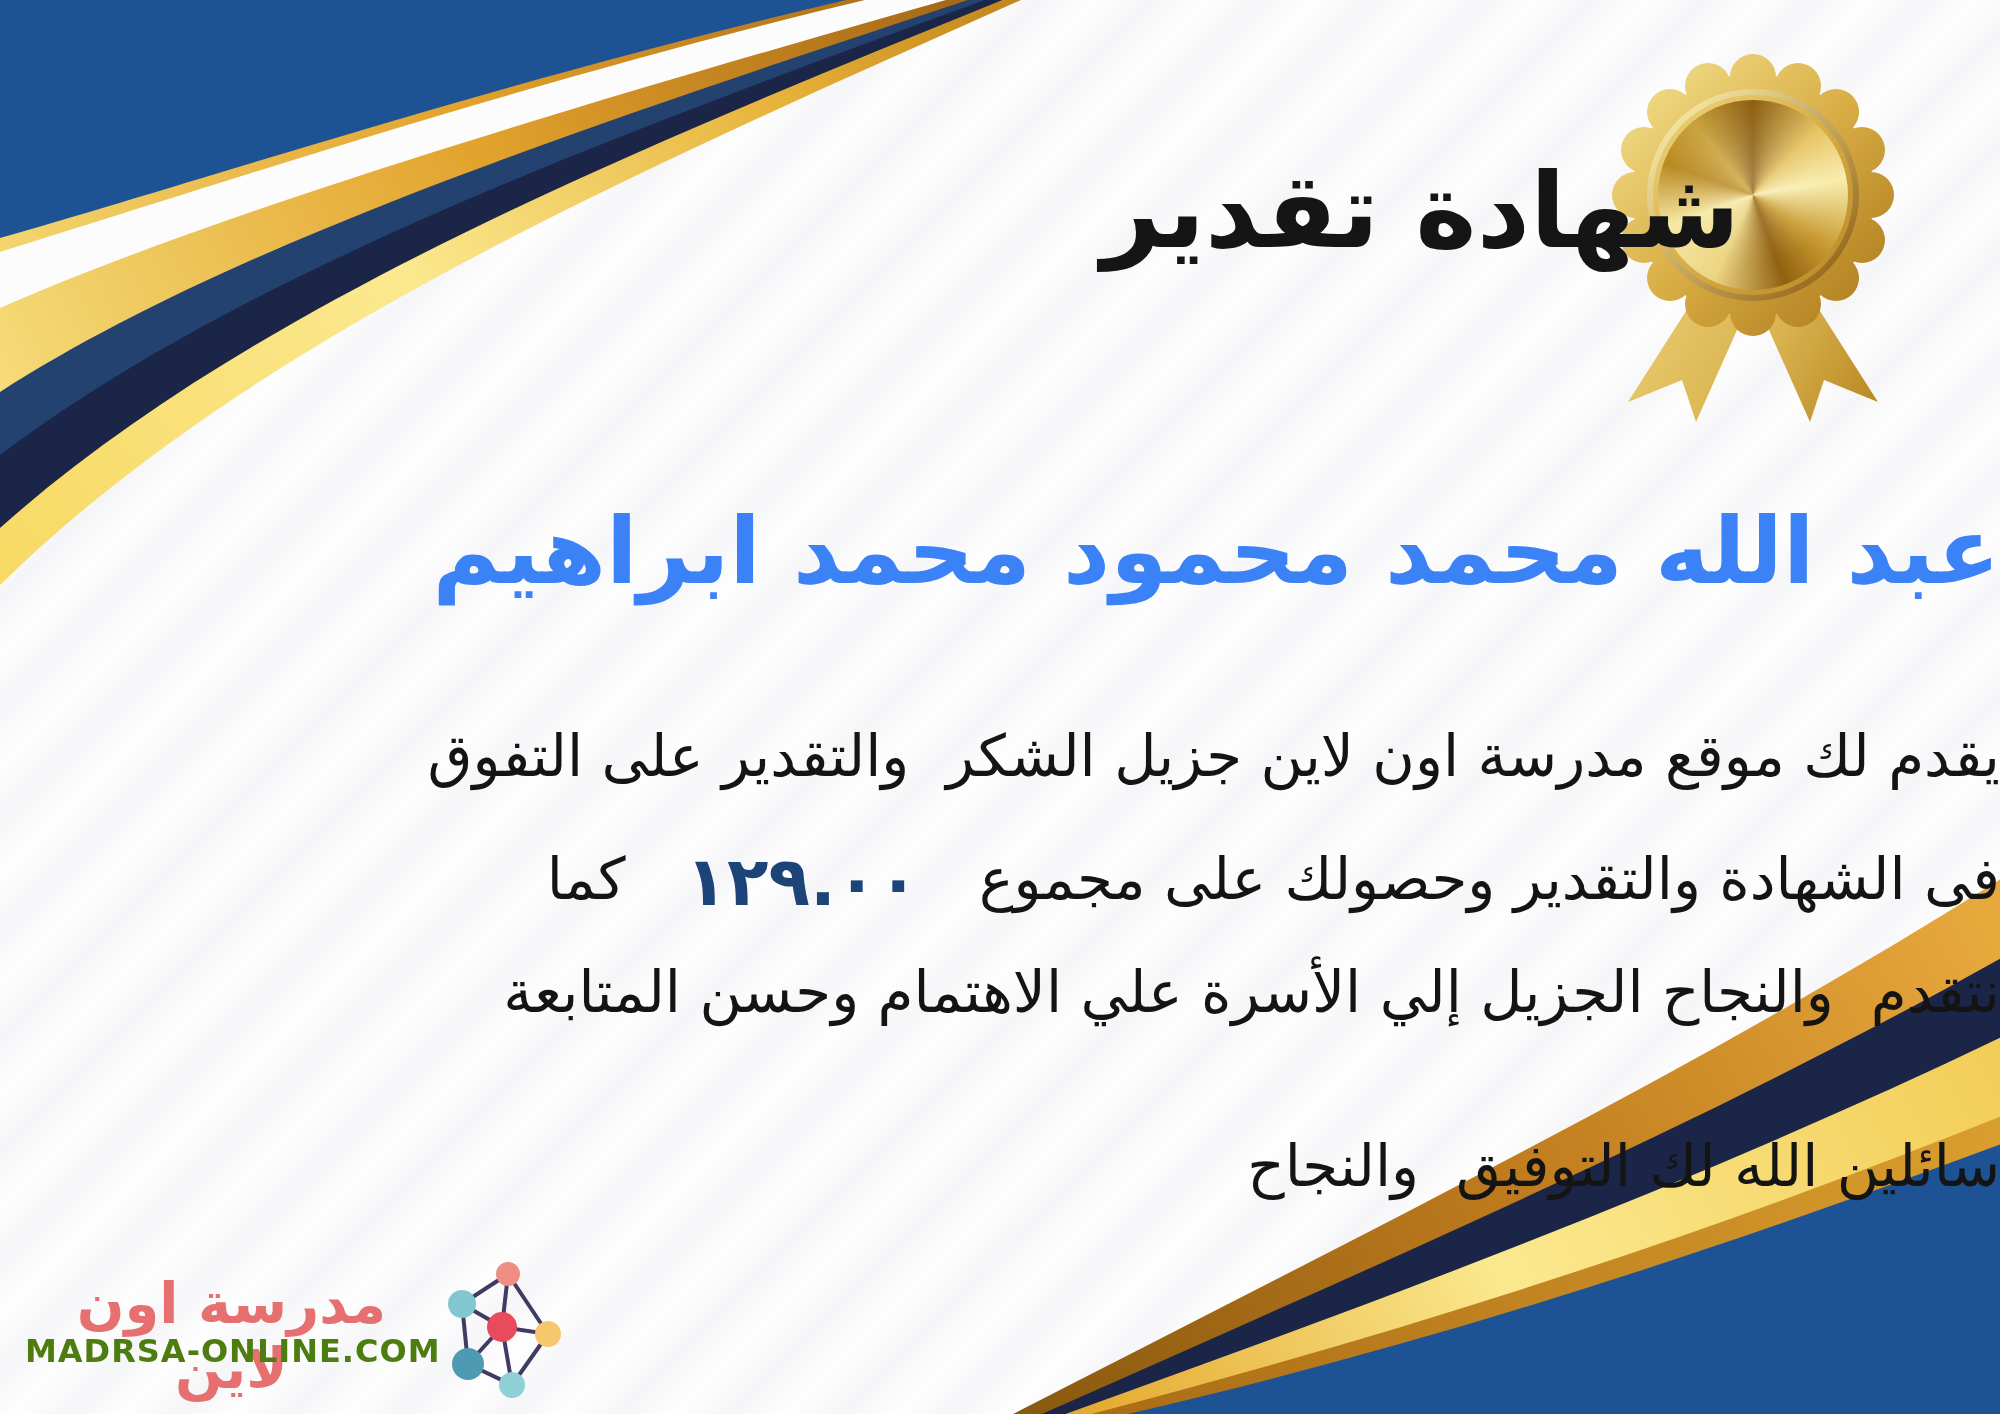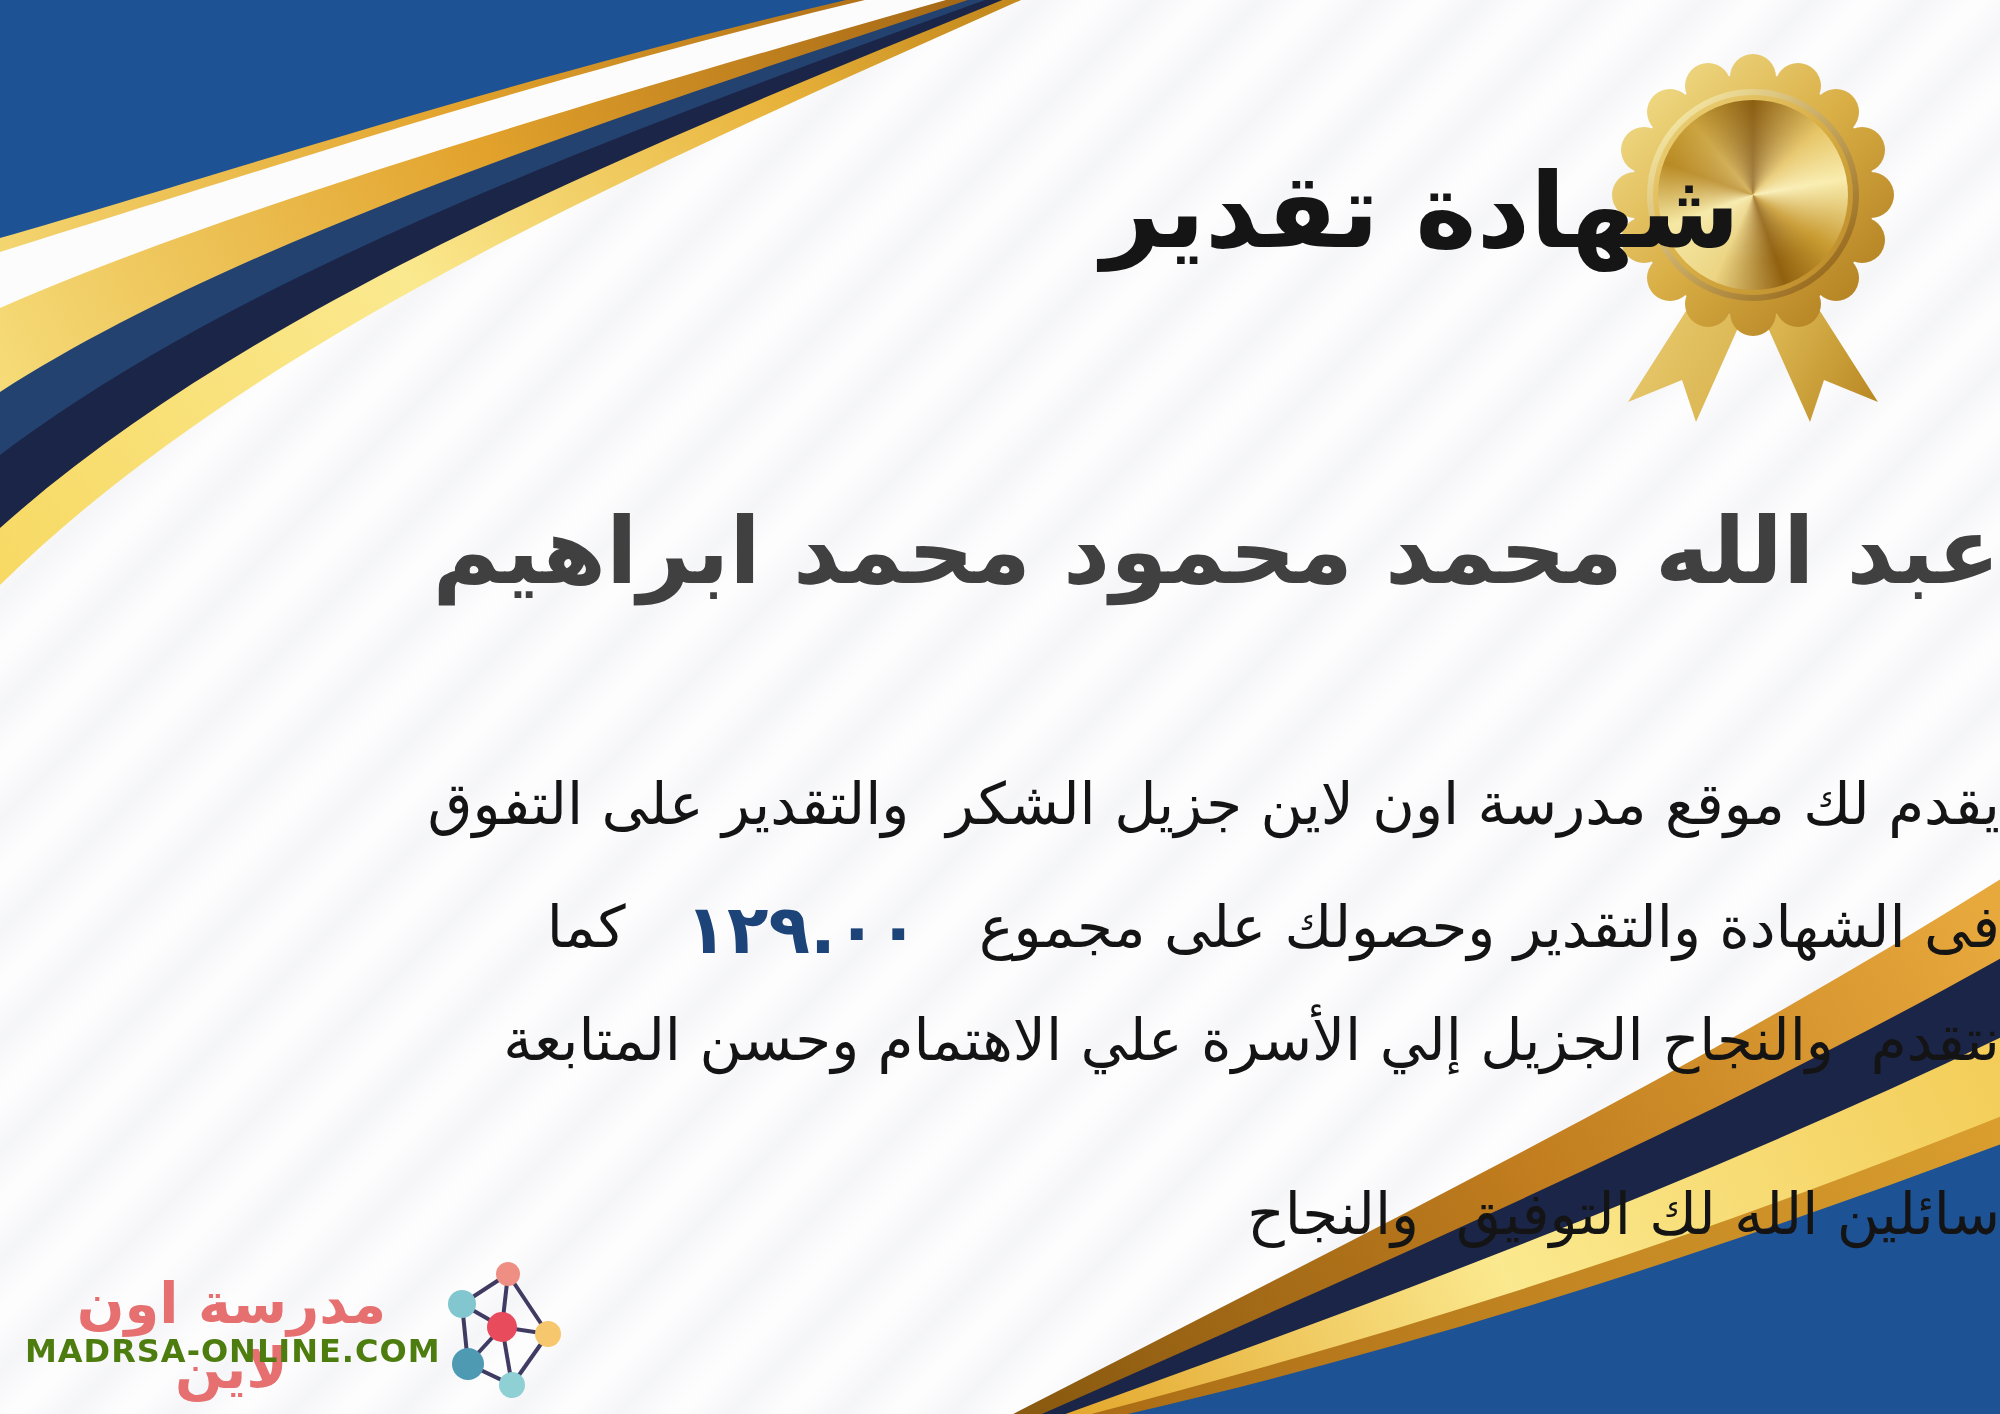--- a/index.html
+++ b/index.html
@@ -30,23 +30,23 @@
   }
 
   
   .txt{position:absolute;left:0;margin:0;text-align:right;white-space:pre-wrap;}
   .title{
     top:150px;width:1740px;
     font-size:104px;font-weight:bold;color:#151515;letter-spacing:1px;
   }
   .name{
     top:498px;width:2000px;
-    font-size:92px;font-weight:bold;color:#404040;
+    font-size:92px;font-weight:bold;color:#3b82f6;
   }
-  .line{width:2000px;font-size:58px;color:#141414;margin-top:48px;}
+  .line{width:2000px;font-size:58px;color:#141414;}
   .l1{top:722px;}
   .l2{top:842px;}
   .l3{top:958px;}
   .closing{top:1132px;}
   .score{
     display:inline-block;margin:0 60px;vertical-align:-6px;
     font-size:68px;font-weight:bold;color:#1d4478;
   }
   .l2 .tail{display:inline-block;margin-left:20px;}
 

